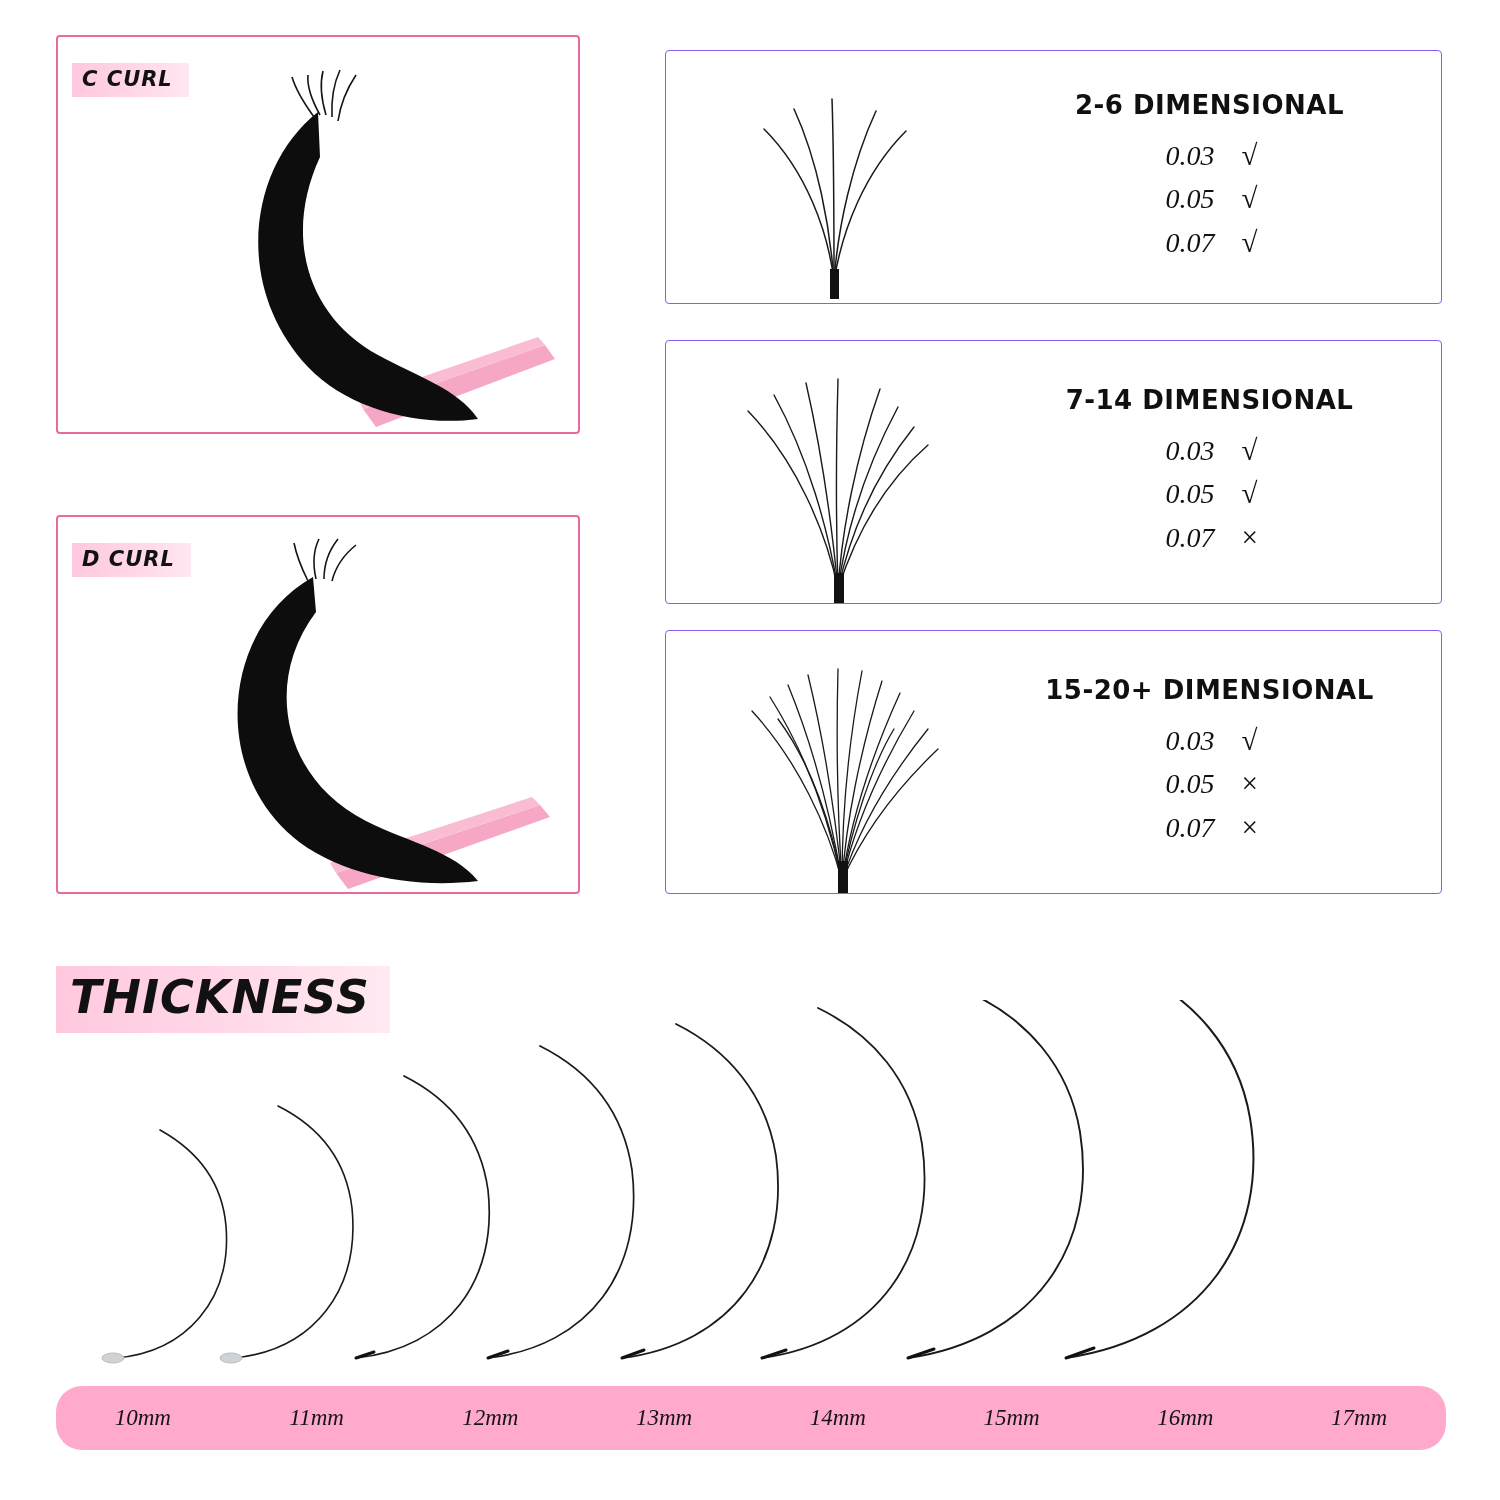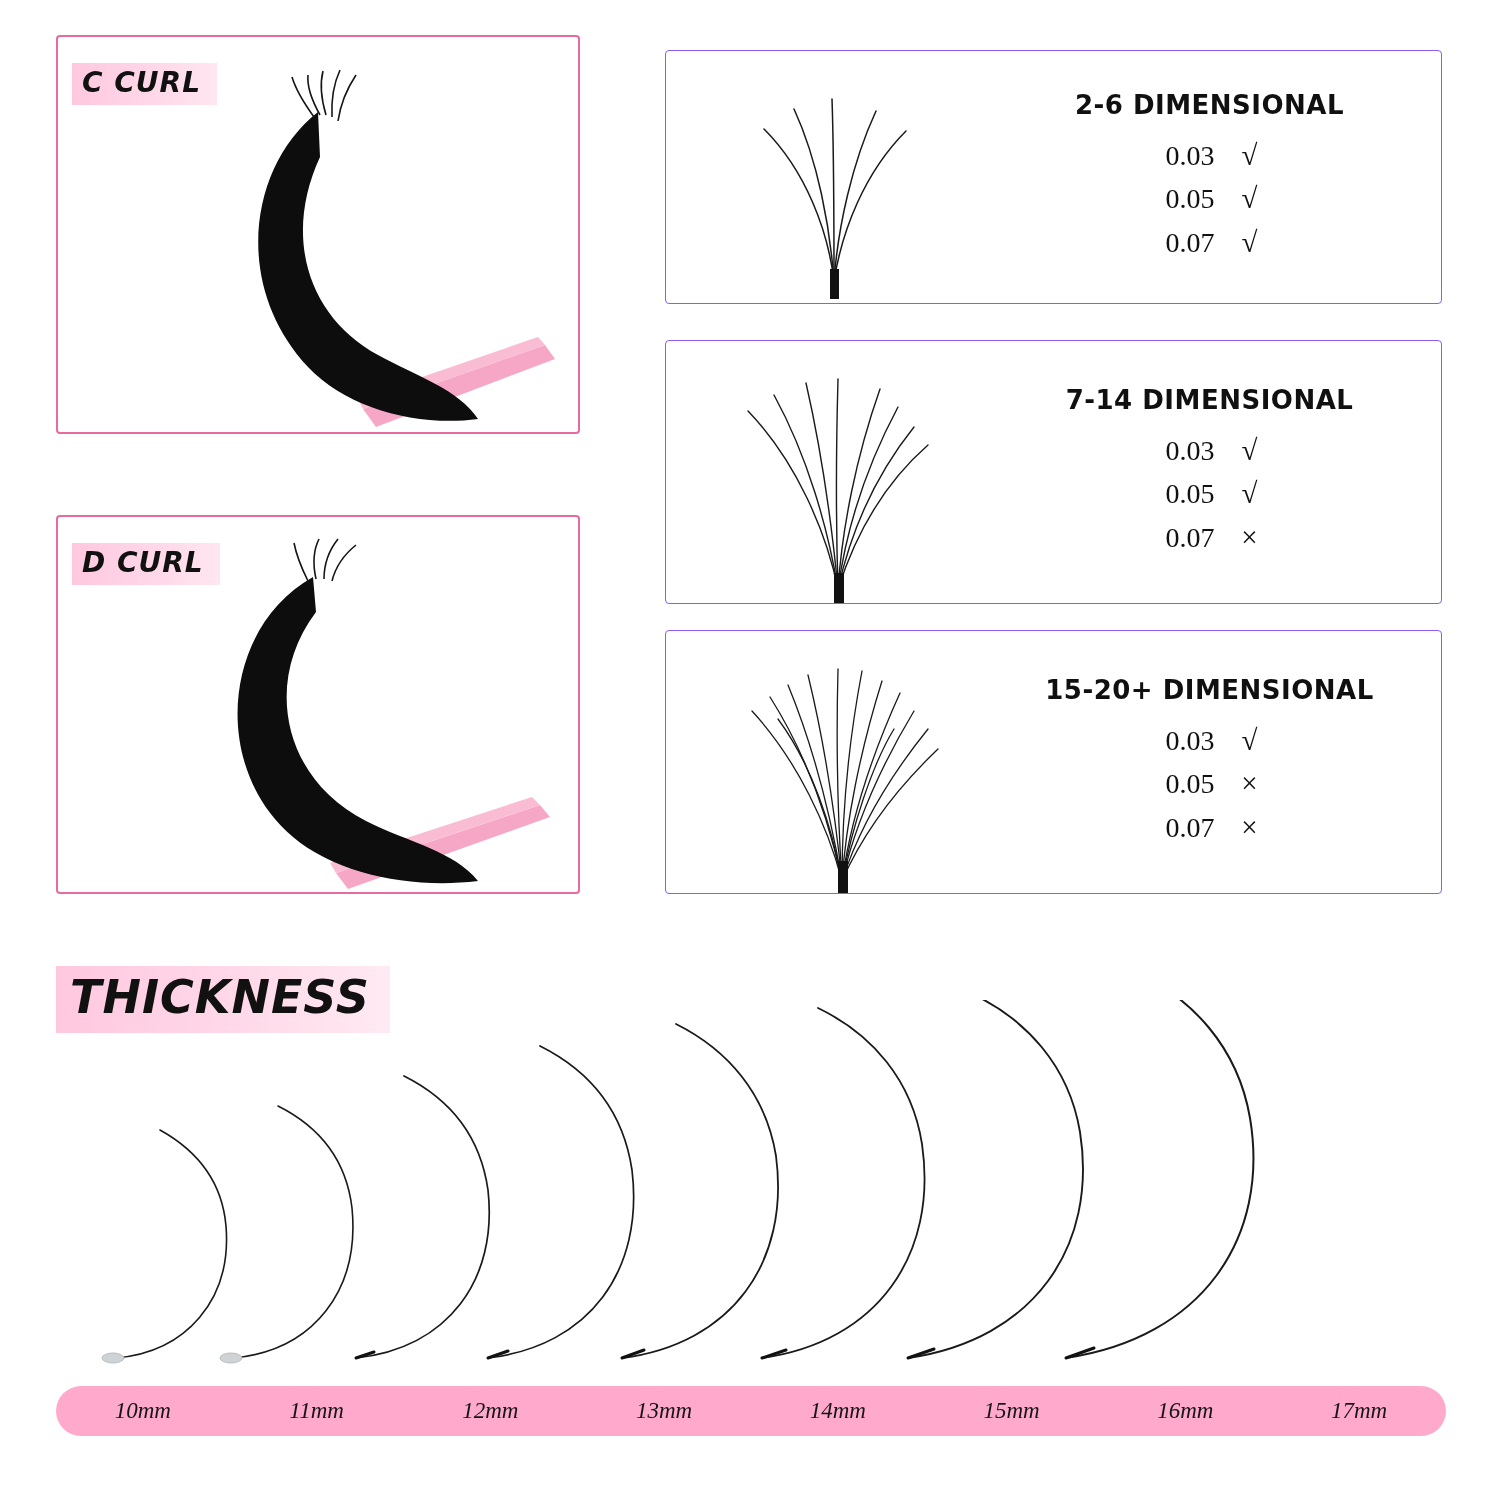--- a/index.html
+++ b/index.html
@@ -28,21 +28,21 @@
 
   .curl-tag {
     position: absolute;
     left: 14px;
     top: 26px;
     background: linear-gradient(90deg, #ffc8df 0%, #ffd9e9 60%, #ffe7f1 100%);
     padding: 4px 16px 6px 10px;
     font-family: "DejaVu Sans", sans-serif;
     font-weight: bold;
     font-style: italic;
-    font-size: 28px;
+    font-size: 21px;
     letter-spacing: 1px;
     color: #111111;
     line-height: 1.15;
   }
   .curl-art { position: absolute; inset: 0; }
 
   
   .dim-panel {
     position: absolute;
     left: 665px;
@@ -72,20 +72,21 @@
     font-weight: bold;
     font-size: 26px;
     letter-spacing: 0.5px;
     color: #101010;
     text-align: center;
     margin-bottom: 14px;
   }
   .dim-rows {
     margin: 0 auto;
     width: 210px;
+    font-style: italic;
   }
   .dim-row {
     display: flex;
     align-items: baseline;
     justify-content: flex-start;
     font-family: "Liberation Serif", serif;
     font-size: 28px;
     color: #111111;
     line-height: 1.5;
   }
@@ -119,21 +120,21 @@
     top: 1000px;
     width: 1390px;
     height: 370px;
   }
 
   #length-bar {
     position: absolute;
     left: 56px;
     top: 1386px;
     width: 1390px;
-    height: 50px;
+    height: 64px;
     background: #ffa9cd;
     border-radius: 26px;
     display: flex;
     align-items: center;
   }
   .length-cell {
     flex: 1;
     text-align: center;
     font-family: "Liberation Serif", serif;
     font-style: italic;

